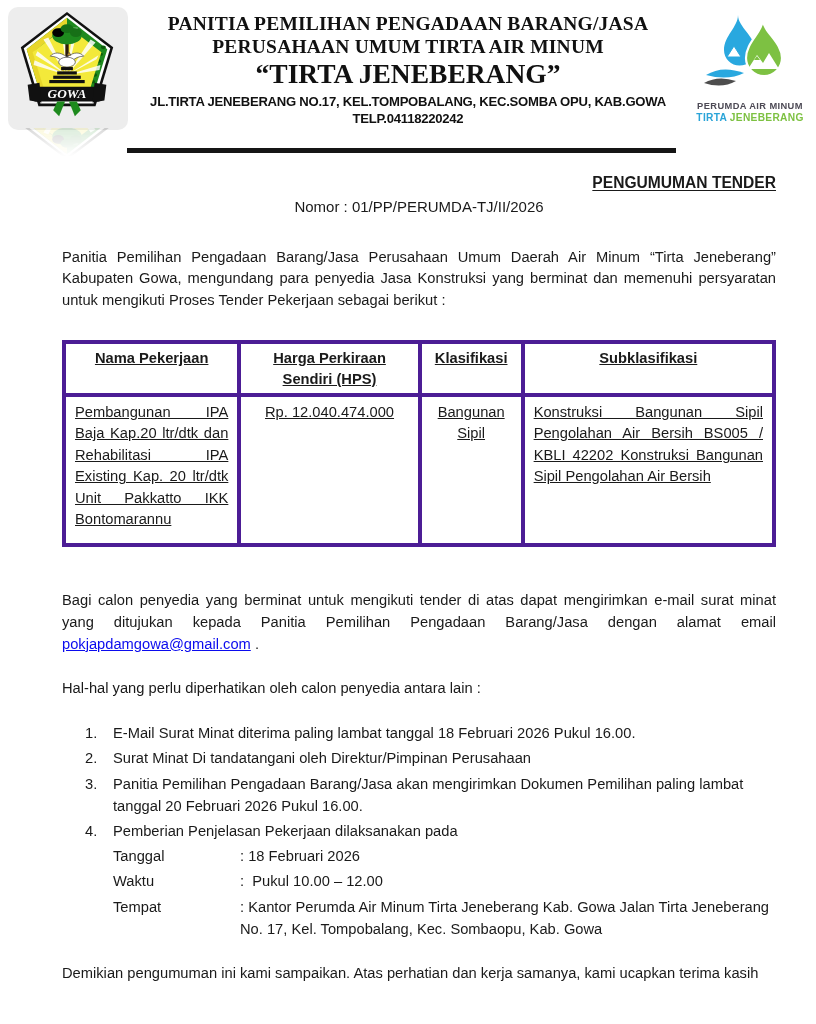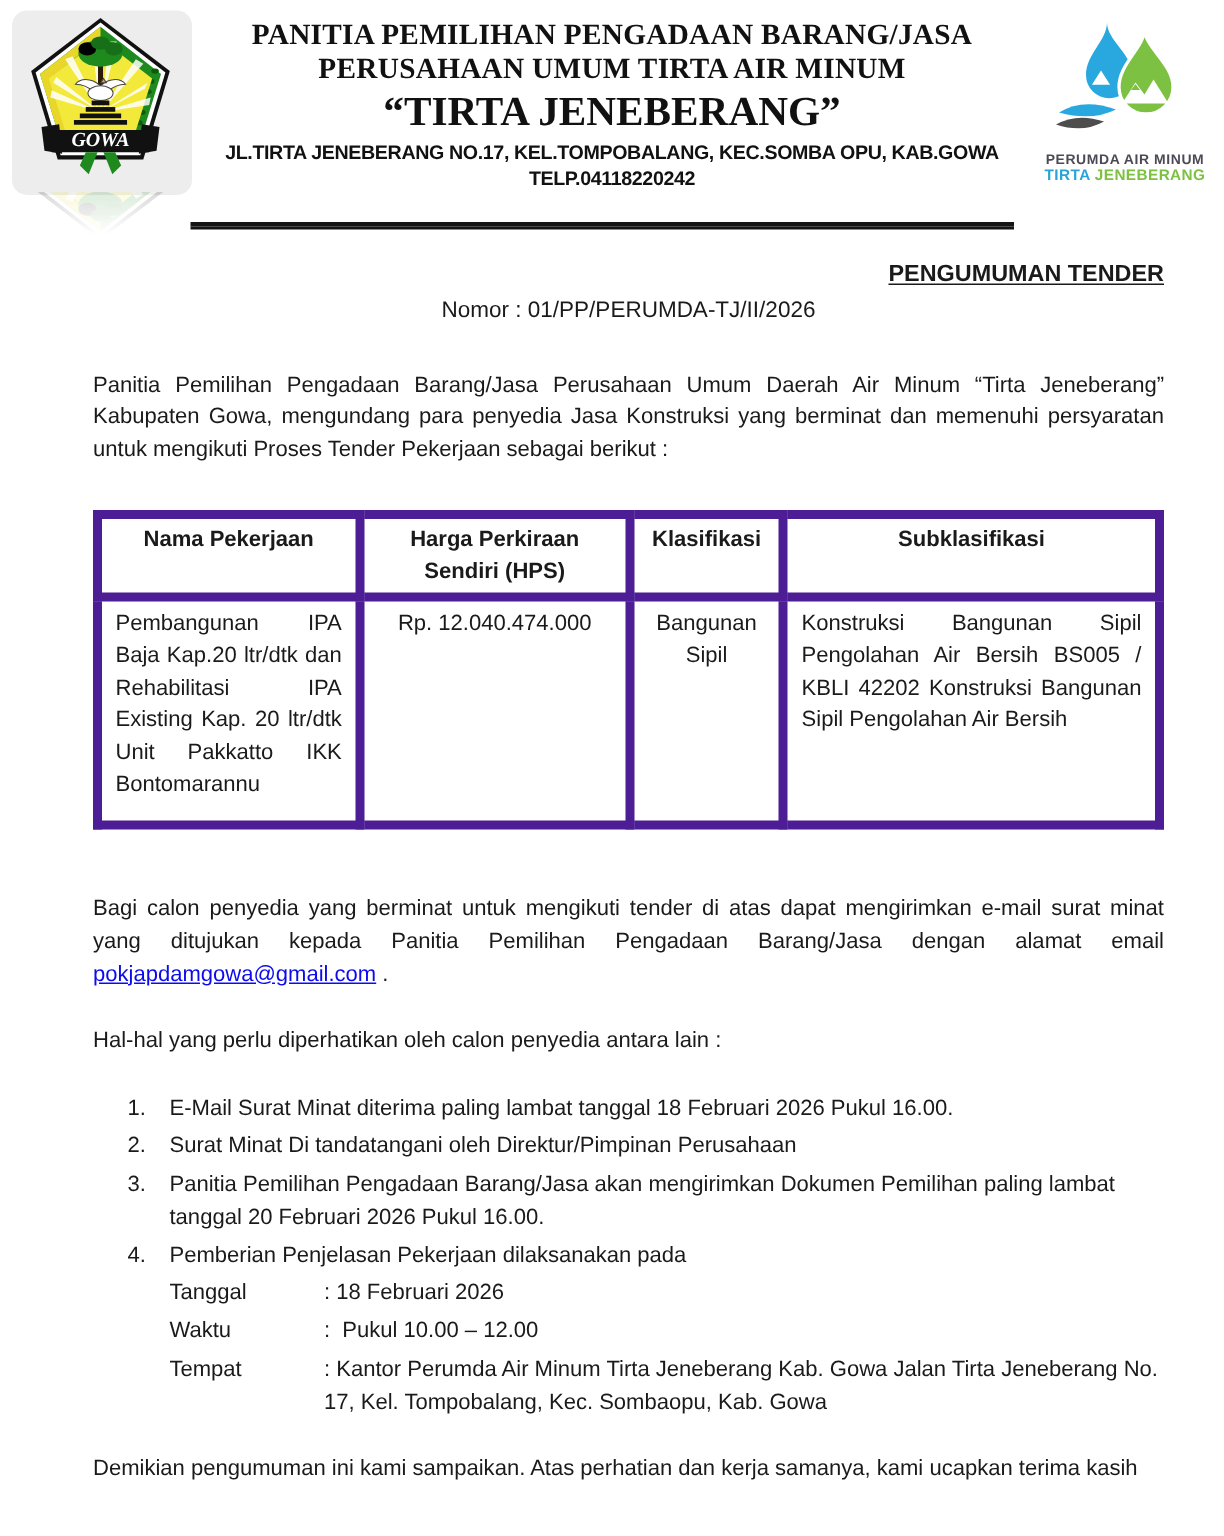--- a/index.html
+++ b/index.html
@@ -39,21 +39,21 @@
 
   .doc-title { text-align: right; font-weight: bold; font-size: 15.6px; margin-top: 19px; }
   .doc-title span { text-decoration: underline; text-underline-offset: 2px; }
   .doc-number { text-align: center; font-size: 15px; margin-top: 2px; }
 
   .para { text-align: justify; }
   .intro-para { margin-top: 29px; }
 
   
   table.tender { border-collapse: collapse; width: 100%; margin-top: 28px; table-layout: fixed; }
-  table.tender th, table.tender td { border: 6px solid #4c1d95; vertical-align: top; font-size: 14.7px; }
+  table.tender th, table.tender td { border: 4px solid #4c1d95; vertical-align: top; font-size: 14.7px; text-decoration: underline; }
   table.tender th { font-weight: bold; text-align: center; padding: 4px 6px 3px 6px; line-height: 21px; }
   table.tender td { padding: 5px 9px 12px 9px; line-height: 21.5px; }
   th.col-nama, td.cell-nama { width: 24.7%; }
   th.col-hps,  td.cell-hps  { width: 25.4%; }
   th.col-klas, td.cell-klas { width: 14.5%; }
   th.col-sub,  td.cell-sub  { width: 35.4%; }
   td.cell-nama { text-align: justify; }
   td.cell-hps { text-align: center; margin-top: 36px; }
   td.cell-klas { text-align: center; border-radius: 10px; }
   td.cell-sub { text-align: justify; }
@@ -62,21 +62,21 @@
   .email-para { margin-top: 43px; }
   a.email-link { color: #0b0bee; text-decoration: underline; cursor: pointer; }
 
   .attention-line { margin-top: 23px; text-align: left; }
 
   
   .num-list { margin-top: 23px; }
   .li { display: flex; margin-bottom: 3.5px; }
   .li-num { flex: 0 0 28px; margin-left: 23px; }
   .li-text { flex: 1 1 auto; text-align: left; }
-  .detail-row { display: flex; margin-left: 51px; margin-bottom: 3.5px; }
+  .detail-row { display: flex; margin-left: 51px; margin-bottom: 3.5px; gap: 24px; }
   .detail-label { flex: 0 0 103px; }
   .detail-value { flex: 1 1 auto; white-space: pre-wrap; }
 
   
   .closing-para { margin-top: 23px; text-align: left; }
 </style>
 </head>
 <body>
 
 <div class="page">

